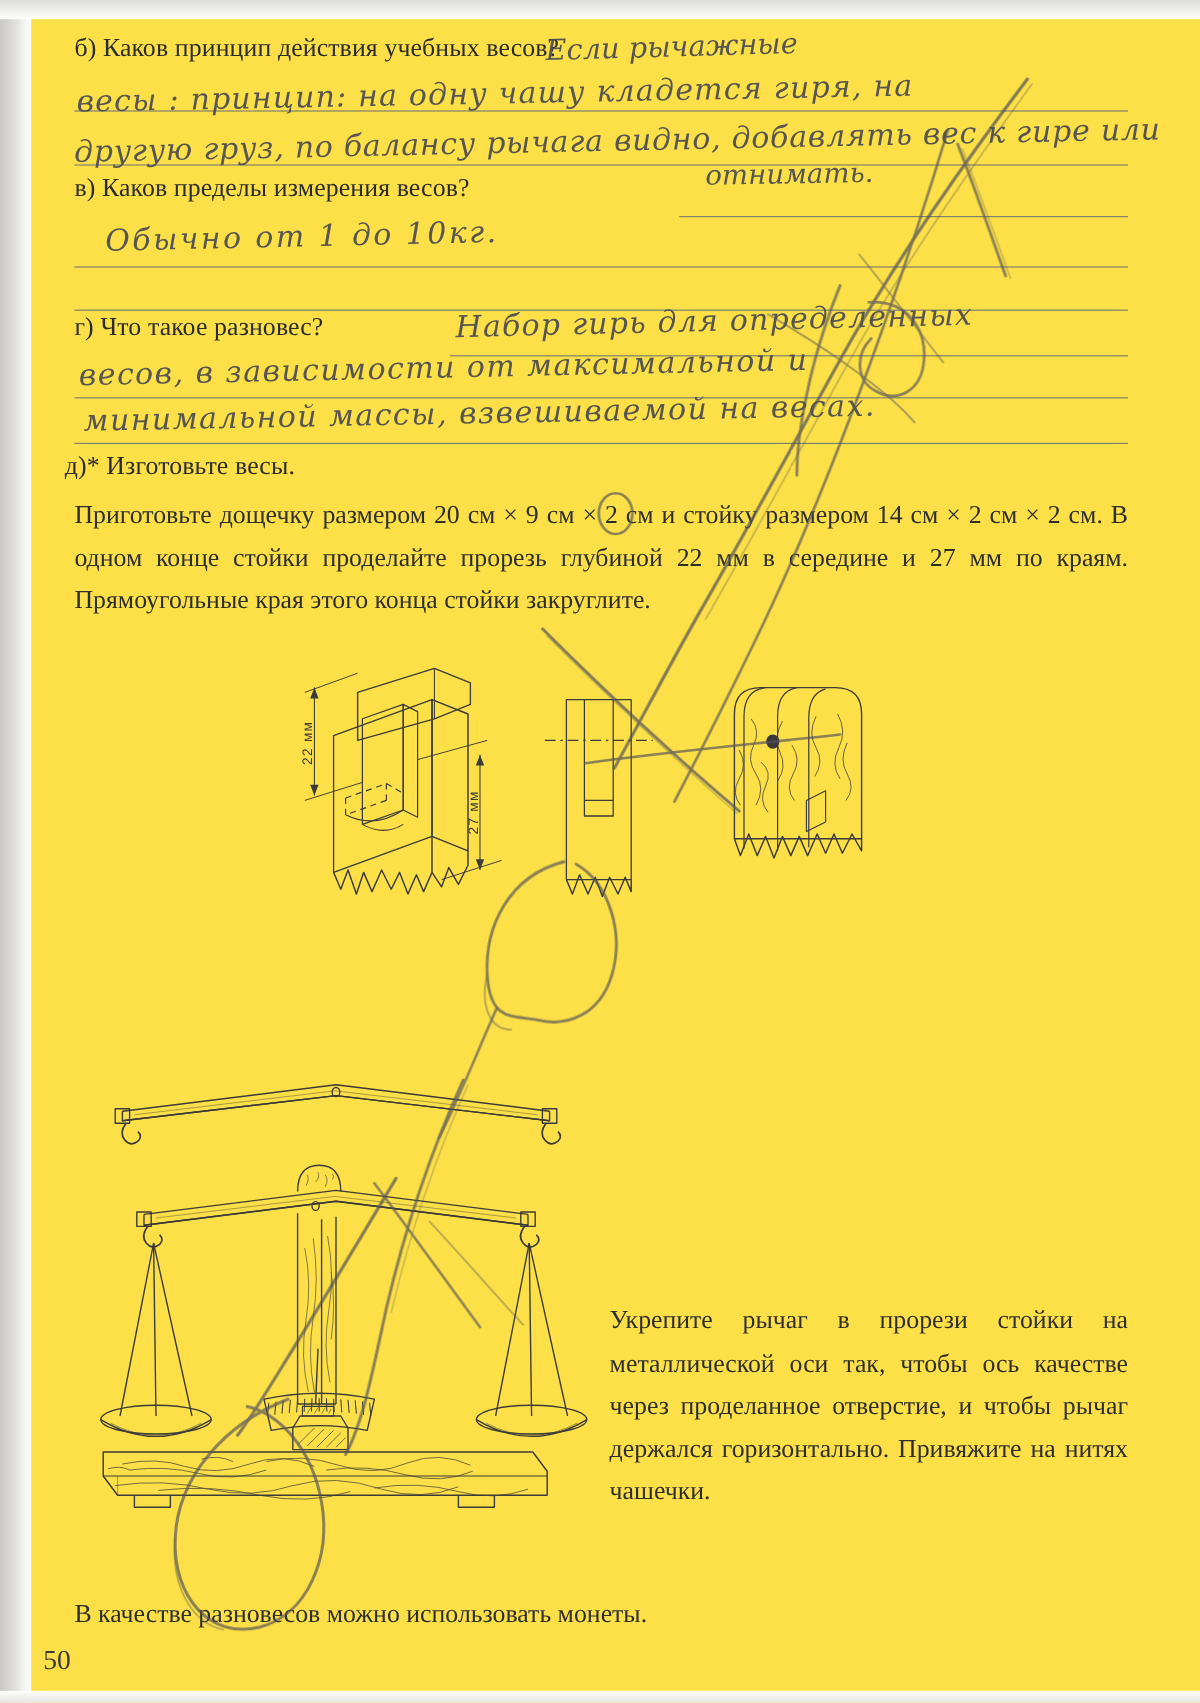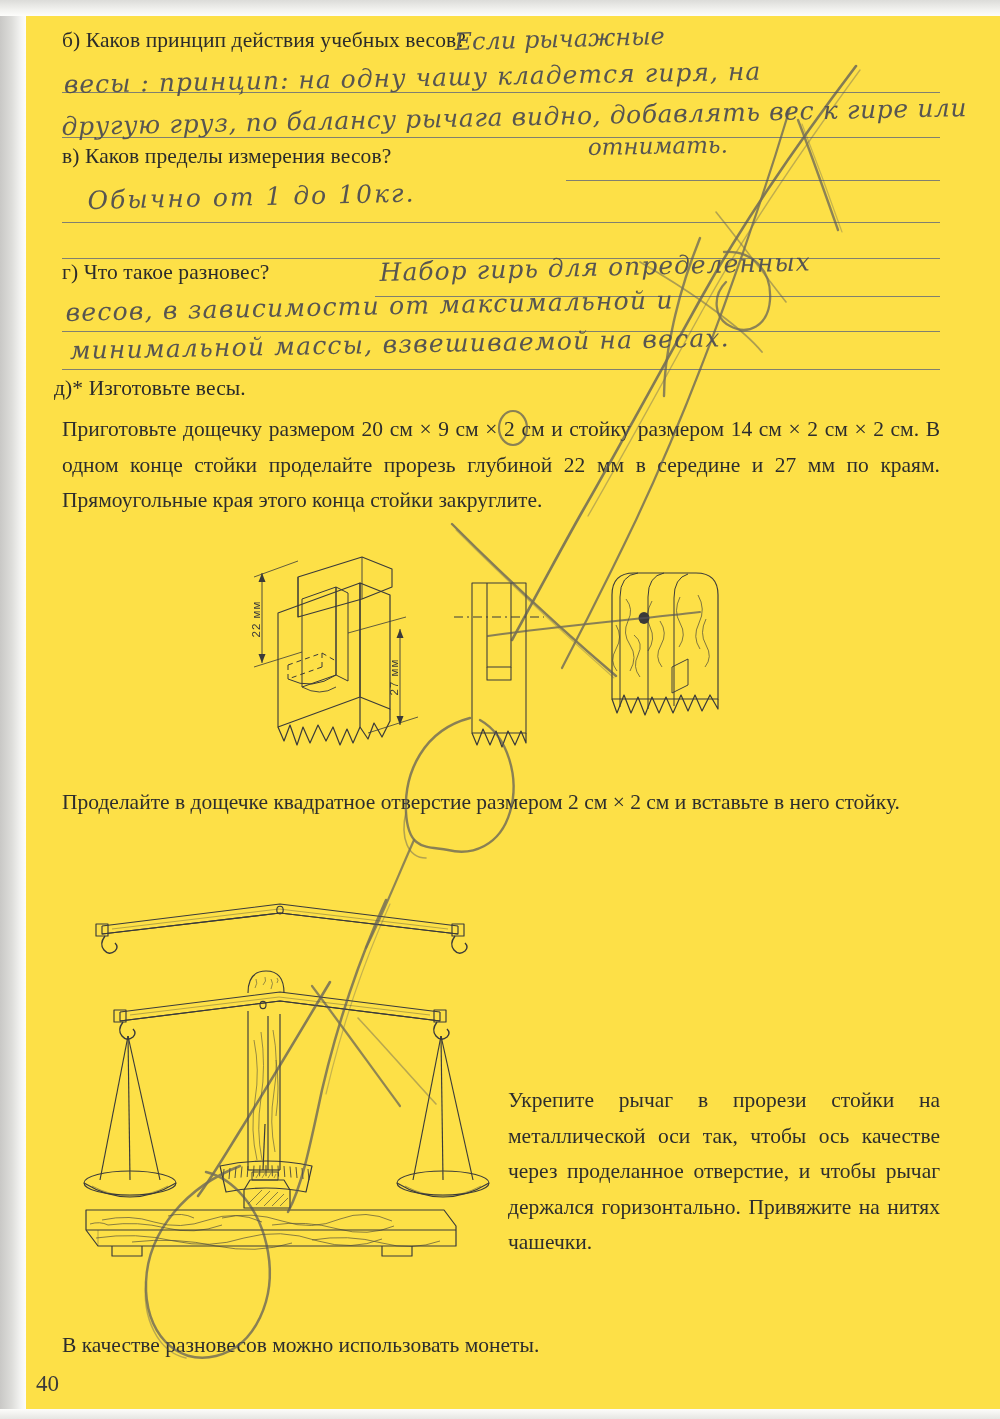--- a/index.html
+++ b/index.html
@@ -129,21 +129,20 @@
       <span>Что такое разновес?</span>
     </div>
 
     <div class="ptext" style="left:54px;top:378px;">
       <span>д)*</span>
       <span>Изготовьте весы.</span>
     </div>
 
     <div class="para" style="left:62px;top:412px;width:878px;">Приготовьте дощечку размером 20 см × 9 см × 2 см и стойку размером 14 см × 2 см × 2 см. В одном конце стойки проделайте прорезь глубиной 22 мм в середине и 27 мм по краям. Прямоугольные края этого конца стойки закруглите.</div>
 
-    <div class="para" style="left:62px;top:785px;width:878px;">Проделайте в дощечке квадратное отверстие размером 2 см × 2 см и вставьте в него стойку.</div>
 
 
     <div class="para col" style="left:508px;top:1083px;width:432px;">Укрепите рычаг в прорези стойки на металлической оси так, чтобы ось качестве через проделанное отверстие, и чтобы рычаг держался горизонтально. Привяжите на нитях чашечки.</div>
 
 
     <div class="para" style="left:62px;top:1328px;width:878px;">В качестве разновесов можно использовать монеты.</div>
 
   </div>
 
   <div class="hand" style="left:455px;top:28px;font-size:24px;transform:rotate(-1.6deg);">Если рычажные</div>
@@ -395,15 +394,15 @@
       <path d="M724,252 C754,250 772,272 770,300 C768,326 748,336 730,326
                C714,318 712,296 726,282" stroke-width="2.3" opacity=".82"></path>
 
       <path d="M798,120 C812,156 826,196 838,230" stroke-width="2.4" opacity=".82"></path>
       <path d="M802,124 C816,160 830,198 842,232" stroke-width="1.2" opacity=".4"></path>
 
       <path d="M716,212 C740,242 764,274 786,302" stroke-width="1.6" opacity=".55"></path>
     </g>
   </svg>
 
-  <div class="pageno">40</div>
+  <div class="pageno">50</div>
 
 </div>
 
 </body></html>

